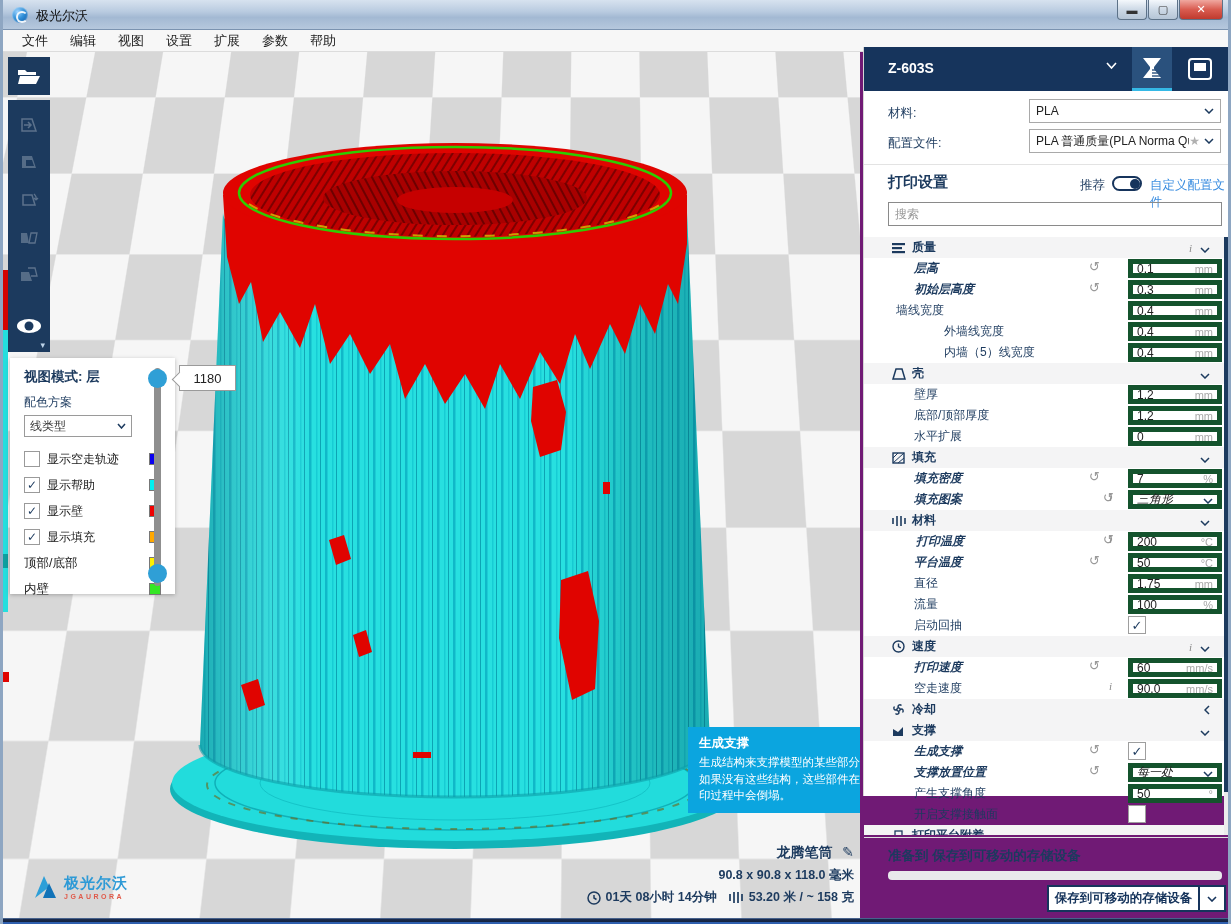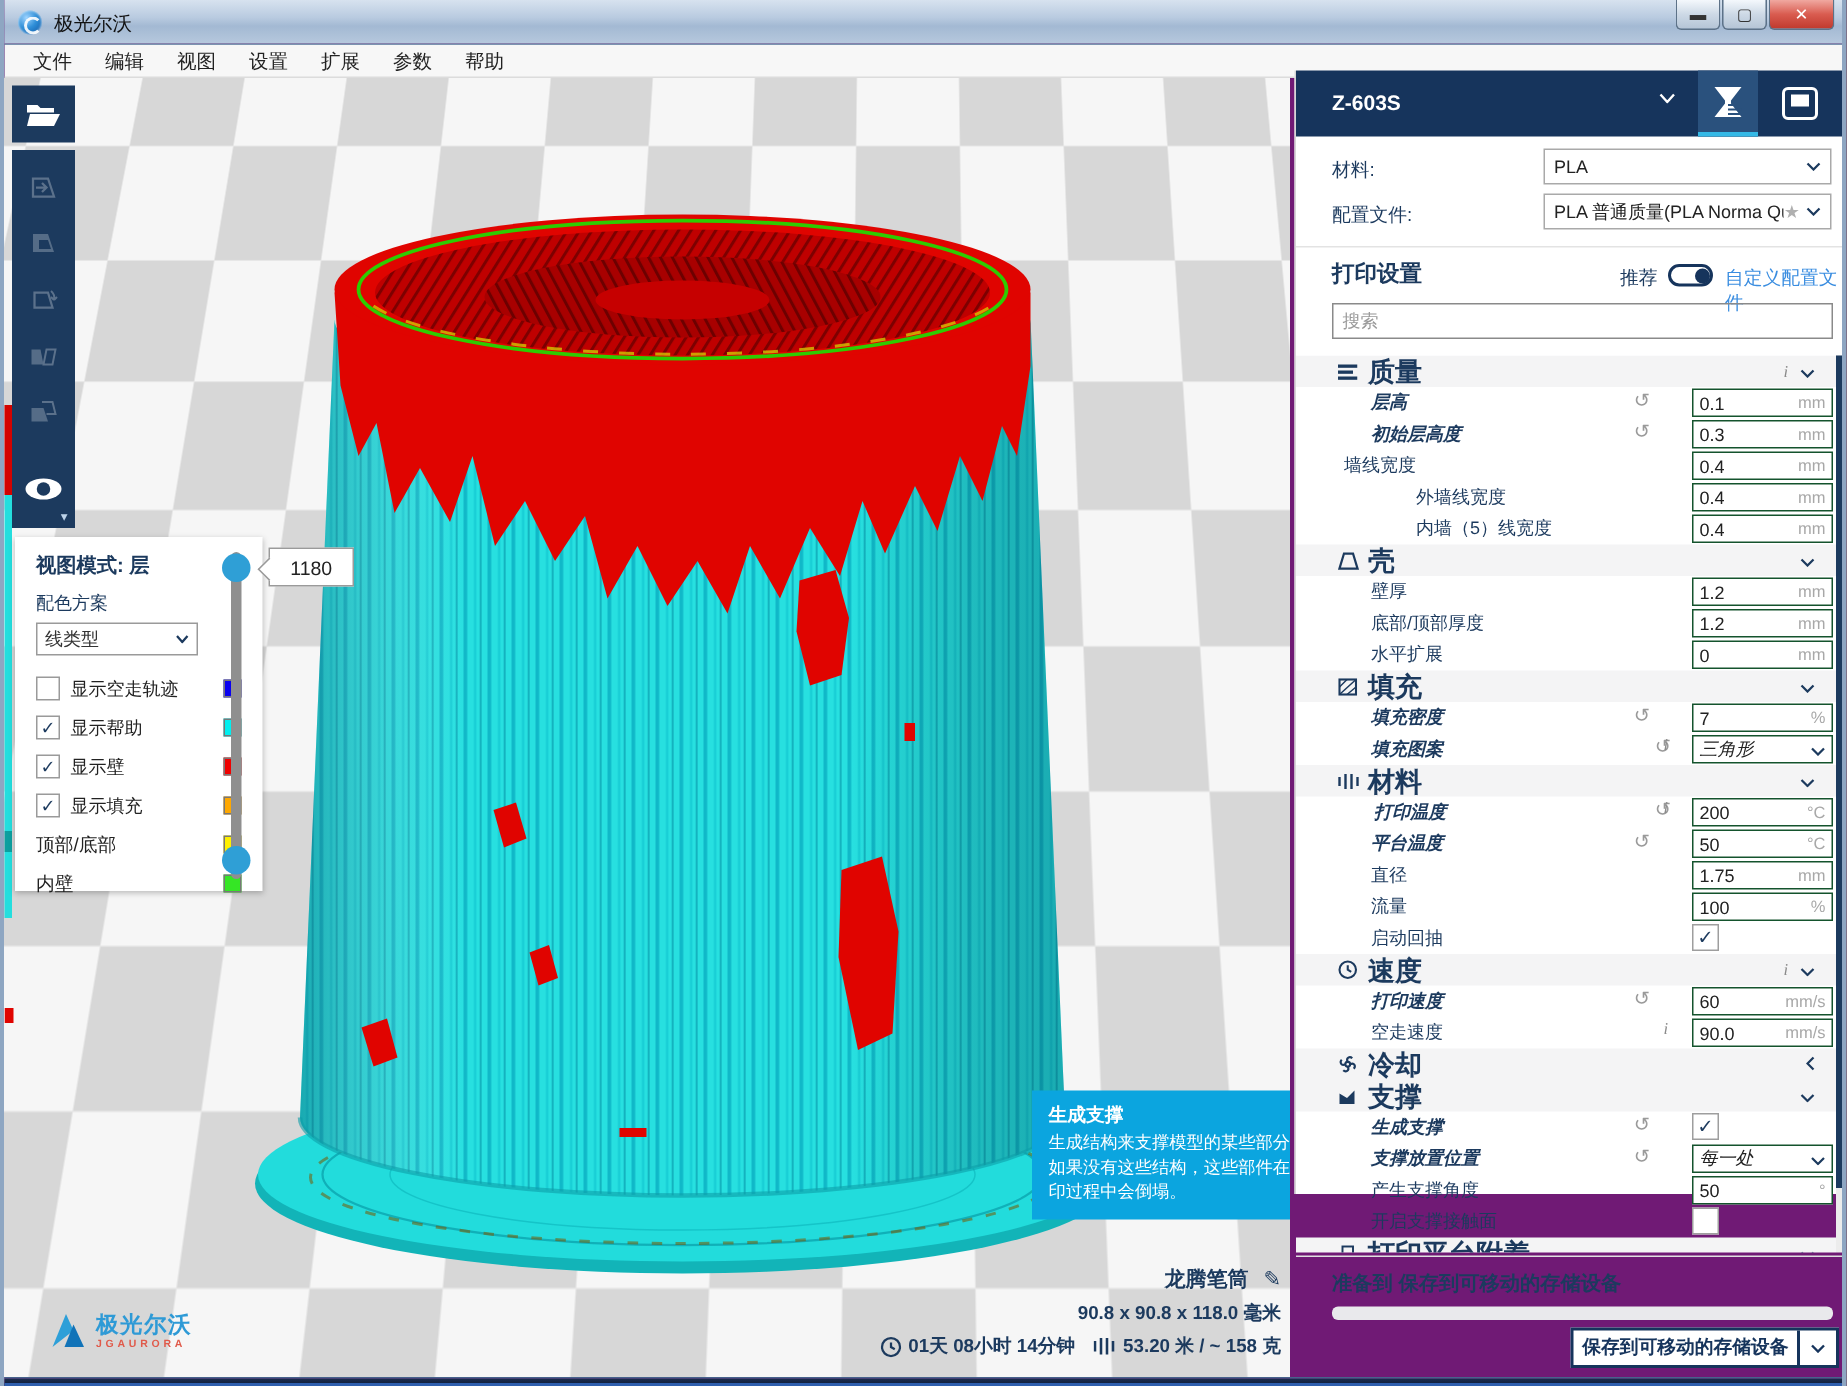--- a/index.html
+++ b/index.html
@@ -96,28 +96,28 @@
   .custom-link { position:absolute; left:286px; top:130px; font-size:12.5px; color:#3a8de0; }
   .search-box { position:absolute; left:24px; top:155px; width:334px; height:24px; border:1px solid #8a8a8a;
     font-size:12px; color:#999; display:flex; align-items:center; padding:0 6px; font-style:normal; }
   
   .slist { position:absolute; left:0; top:190px; width:360px; height:598px; overflow:hidden; }
   .scrollbar { position:absolute; left:360px; top:190px; width:8px; height:598px; background:#ececec; }
   .scroll-thumb { position:absolute; left:0; top:0; width:8px; height:555px; background:#1c3a5e; }
   .srow { display:flex; align-items:center; height:21px; position:relative; }
   .srow.header { background:#f4f4f5; }
   .sec-icon { width:14px; height:14px; margin-left:28px; margin-right:6px; display:flex; align-items:center; }
-  .sec-title { font-size:18px; font-weight:bold; color:#1c3a5e; flex:1; }
+  .sec-title { font-size:12px; font-weight:bold; color:#1c3a5e; flex:1; }
   .hdr-right { position:absolute; right:14px; display:flex; align-items:center; gap:8px; }
   .row-label { font-size:12px; color:#1c3a5e; }
   .row-label.it { font-style:italic; font-weight:bold; }
   .undo { color:#9a9a9a; font-size:13px; position:absolute; right:124px; top:1px; }
   .undo.shift { right:110px; }
   .rinfo { color:#8a8a8a; font-size:11px; font-family:"Liberation Serif",serif; font-style:italic; position:absolute; right:112px; top:2px; }
-  .inbox { position:absolute; left:264px; top:1px; width:94px; height:19px; border:1px solid #14532d; background:#fff;
+  .inbox { position:absolute; left:264px; top:1px; width:94px; height:19px; border:5px solid #14532d; background:#fff;
     font-size:12px; color:#222; display:flex; align-items:center; padding:0 4px; }
   .inbox .unit { position:absolute; right:4px; color:#a8a8a8; font-size:11px; }
   .inbox.sel .val { flex:1; }
   .cbox { position:absolute; left:264px; top:1px; width:18px; height:18px; border:1px solid #9e9e9e; background:#fff;
     display:flex; align-items:center; justify-content:center; font-size:13px; color:#1c3a5e; font-weight:bold; }
   
   .pfooter-sep { position:absolute; left:0; top:790px; width:368px; border-top:1px solid #e0e0e0; }
   .ready-text { position:absolute; left:24px; top:800px; font-size:13.5px; font-weight:bold; color:#1c3a5e; }
   .progress { position:absolute; left:24px; top:824px; width:334px; height:9px; background:#e9e9ec; border-radius:4px; }
   .save-btn { position:absolute; left:183px; top:838px; width:179px; height:27px; border:2px solid #16345c;

